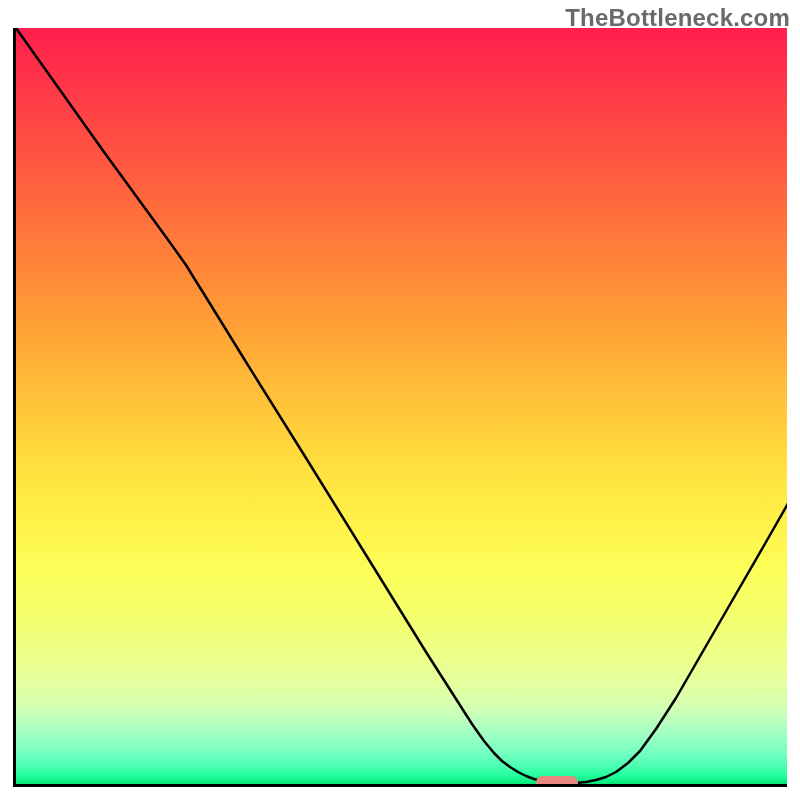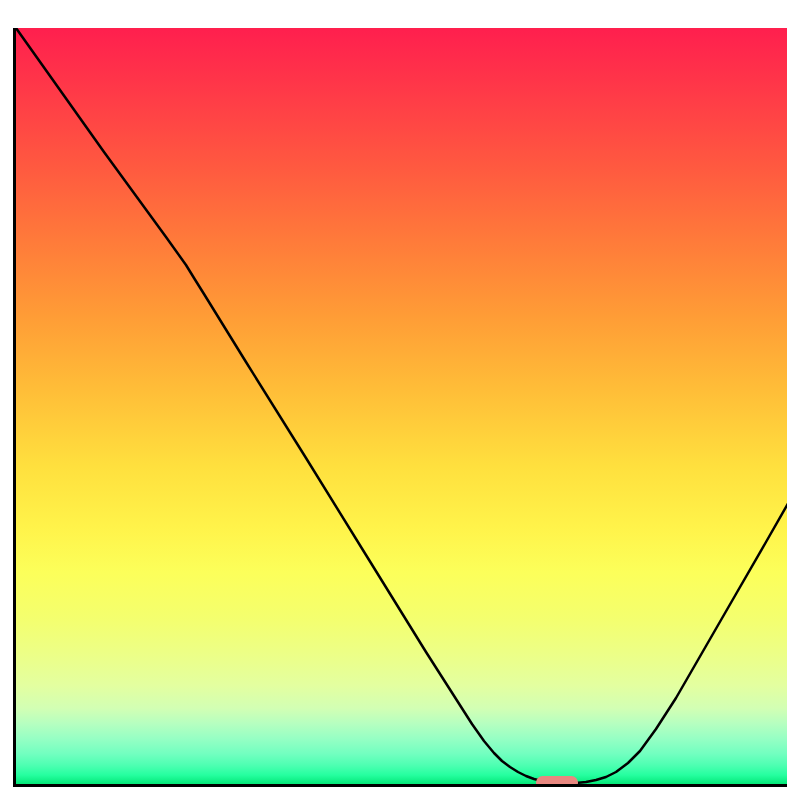--- a/index.html
+++ b/index.html
@@ -73,20 +73,21 @@
     width: 42px;
     border-radius: 7px;
     background: #e88880;
     pointer-events: none;
   }
 </style>
 </head>
 <body>
 
 <div class="chart-container">
+  <div class="watermark">TheBottleneck.com</div>
 
   <div class="plot-area">
     <svg class="curve-svg" viewBox="0 0 774 759" preserveAspectRatio="none">
       <path id="curve-path" d="M0 0 L88 124 L150 209 L170 237 L178 250 L188 266 L230 334 L290 430 L350 527 L410 624 L456 696 L468 713 L478 725 L486 733 L494 739 L502 744 L510 748 L518 751 L526 753 L534 754 L542 755 L550 755 L560 755 L570 754 L580 752 L590 749 L600 744 L612 735 L624 723 L640 701 L660 670 L690 618 L720 566 L750 514 L774 472" fill="none" stroke="#000" stroke-width="2.5" stroke-linejoin="round" stroke-linecap="round"></path>
     </svg>
     <div id="marker" class="marker" style="left: 520px; top: 748px; width: 42px; height: 13px; background: rgb(232, 136, 128);"></div>
   </div>
 </div>
 
 </body></html>

